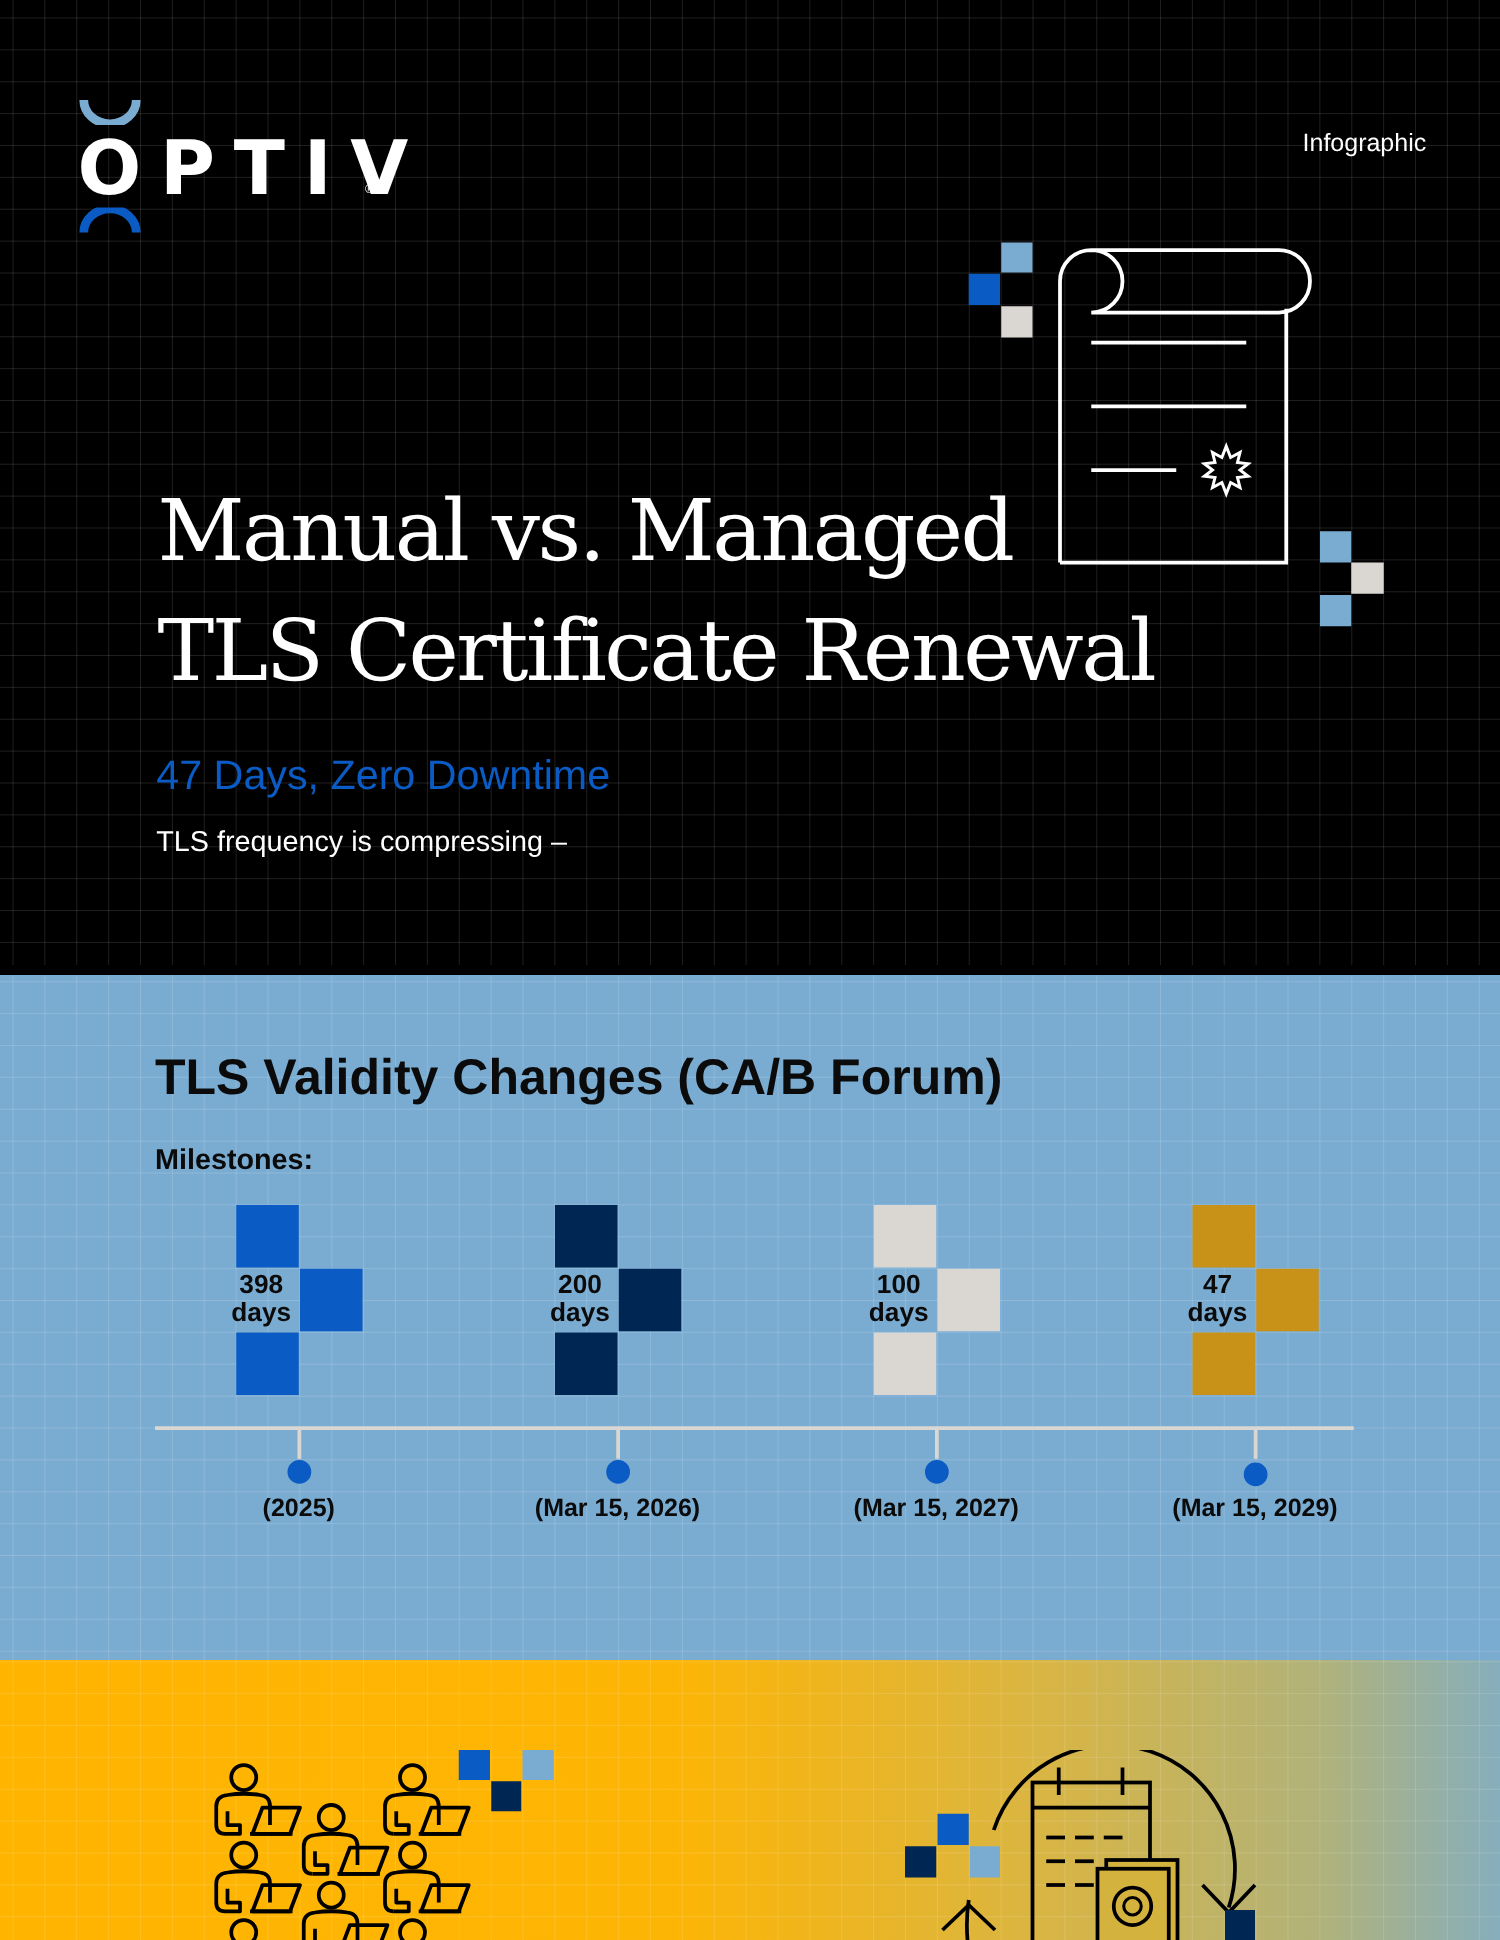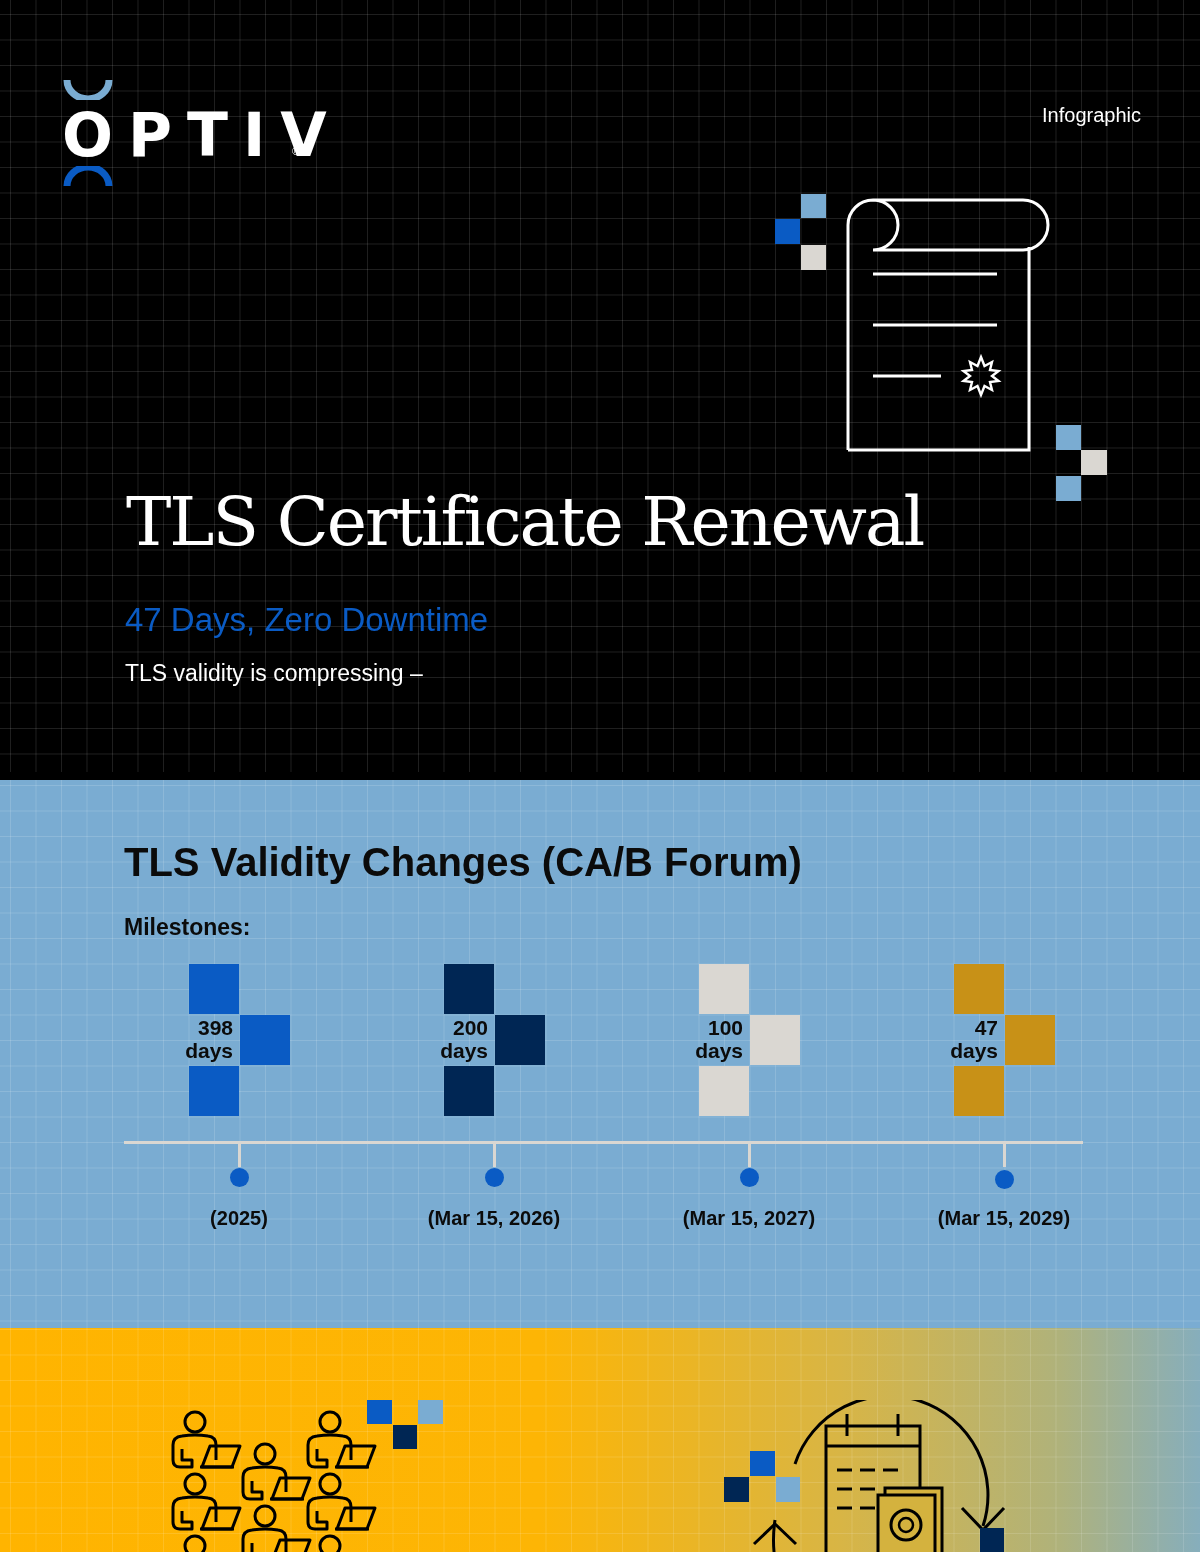--- a/index.html
+++ b/index.html
@@ -38,26 +38,26 @@
   .subhead { position:absolute; left:125px; top:580px; color:#0A5BC4; font-size:33px;margin-top:21px; }
   .intro { position:absolute; left:125px; top:657px; color:#fff; font-size:23px; line-height:32px; }
 
   .sq { position:absolute; }
 
   
   .sec-title { position:absolute; left:124px; top:60px; color:#0B0B0B; font-size:40px; font-weight:bold; }
   .mile-label { position:absolute; left:124px; top:134px; color:#0B0B0B; font-size:23px; font-weight:bold;text-align:right; }
   .milestone { position:absolute; top:184px; width:152px; height:153px; }
   .ms-block { position:absolute; width:50px; height:50px; }
-  .ms-text { position:absolute; left:-4px; top:52px; width:48px; text-align:right; color:#0B0B0B;
+  .ms-text { position:absolute; left:-4px; top:52px; width:48px; text-align:center; color:#0B0B0B;
     font-size:21px; font-weight:bold; line-height:23px; }
   .timeline { position:absolute; left:124px; top:361px; width:959px; height:3px; background:#DAD7D2; }
   .stem { position:absolute; top:363px; width:3px; height:24px; background:#DAD7D2; }
   .dot { position:absolute; top:388px; width:19px; height:19px; border-radius:50%; background:#0A5BC4; }
-  .ms-date { position:absolute; top:416px; width:240px; text-align:center; color:#0B0B0B; font-size:20px; font-weight:bold;margin-top:11px; }
+  .ms-date { position:absolute; top:416px; width:240px; text-align:center; color:#0B0B0B; font-size:20px; font-weight:bold; }
   .footnote { position:absolute; left:131px; top:465px; color:#0B0B0B; font-size:19px; }
 </style>
 </head>
 <body>
 
 <section class="section hero">
   <div class="logo">
     <svg style="position:absolute;left:1px;top:0" width="50" height="22" viewBox="0 0 50 22">
       <path d="M4 2 A21 19 0 0 0 46 2" fill="none" stroke="#7AACD2" stroke-width="7"></path>
     </svg>
@@ -82,26 +82,26 @@
       <path d="M8 260 L8 35 A25 25 0 0 1 33 10 L183 10 A25 25 0 0 1 183 60 L33 60 A25 25 0 0 0 33 10"></path>
       <path d="M8 260 L189 260 L189 57"></path>
       <line x1="33" y1="84" x2="157" y2="84"></line>
       <line x1="33" y1="135" x2="157" y2="135"></line>
       <line x1="33" y1="186" x2="101" y2="186"></line>
       <polygon points="141,167 144.5,176 152,172 150,180 158.5,181 152,186 158.5,191 150,192 152,200 144.5,196 141,205 137.5,196 130,200 132,192 123.5,191 130,186 123.5,181 132,180 130,172 137.5,176" stroke-width="2.4"></polygon>
     </g>
   </svg>
 
   <h1 class="headline">
-    <br>
+    <span>Manual vs. Managed</span><br>
     <span>TLS Certificate Renewal</span>
   </h1>
   <div class="subhead">47 Days, Zero Downtime</div>
   <div class="intro">
-    <span>TLS validity is compressing –</span><br>
+    <span>TLS frequency is compressing –</span><br>
   </div>
 </section>
 
 <section class="section blue">
   <h2 class="sec-title">TLS Validity Changes (CA/B Forum)</h2>
   <div class="mile-label">Milestones:</div>
 
   <div class="milestone" style="left:189px">
     <div class="ms-block" style="left:0;top:0;background:#0A5BC4"></div>
     <div class="ms-block" style="left:51px;top:51px;background:#0A5BC4"></div>

